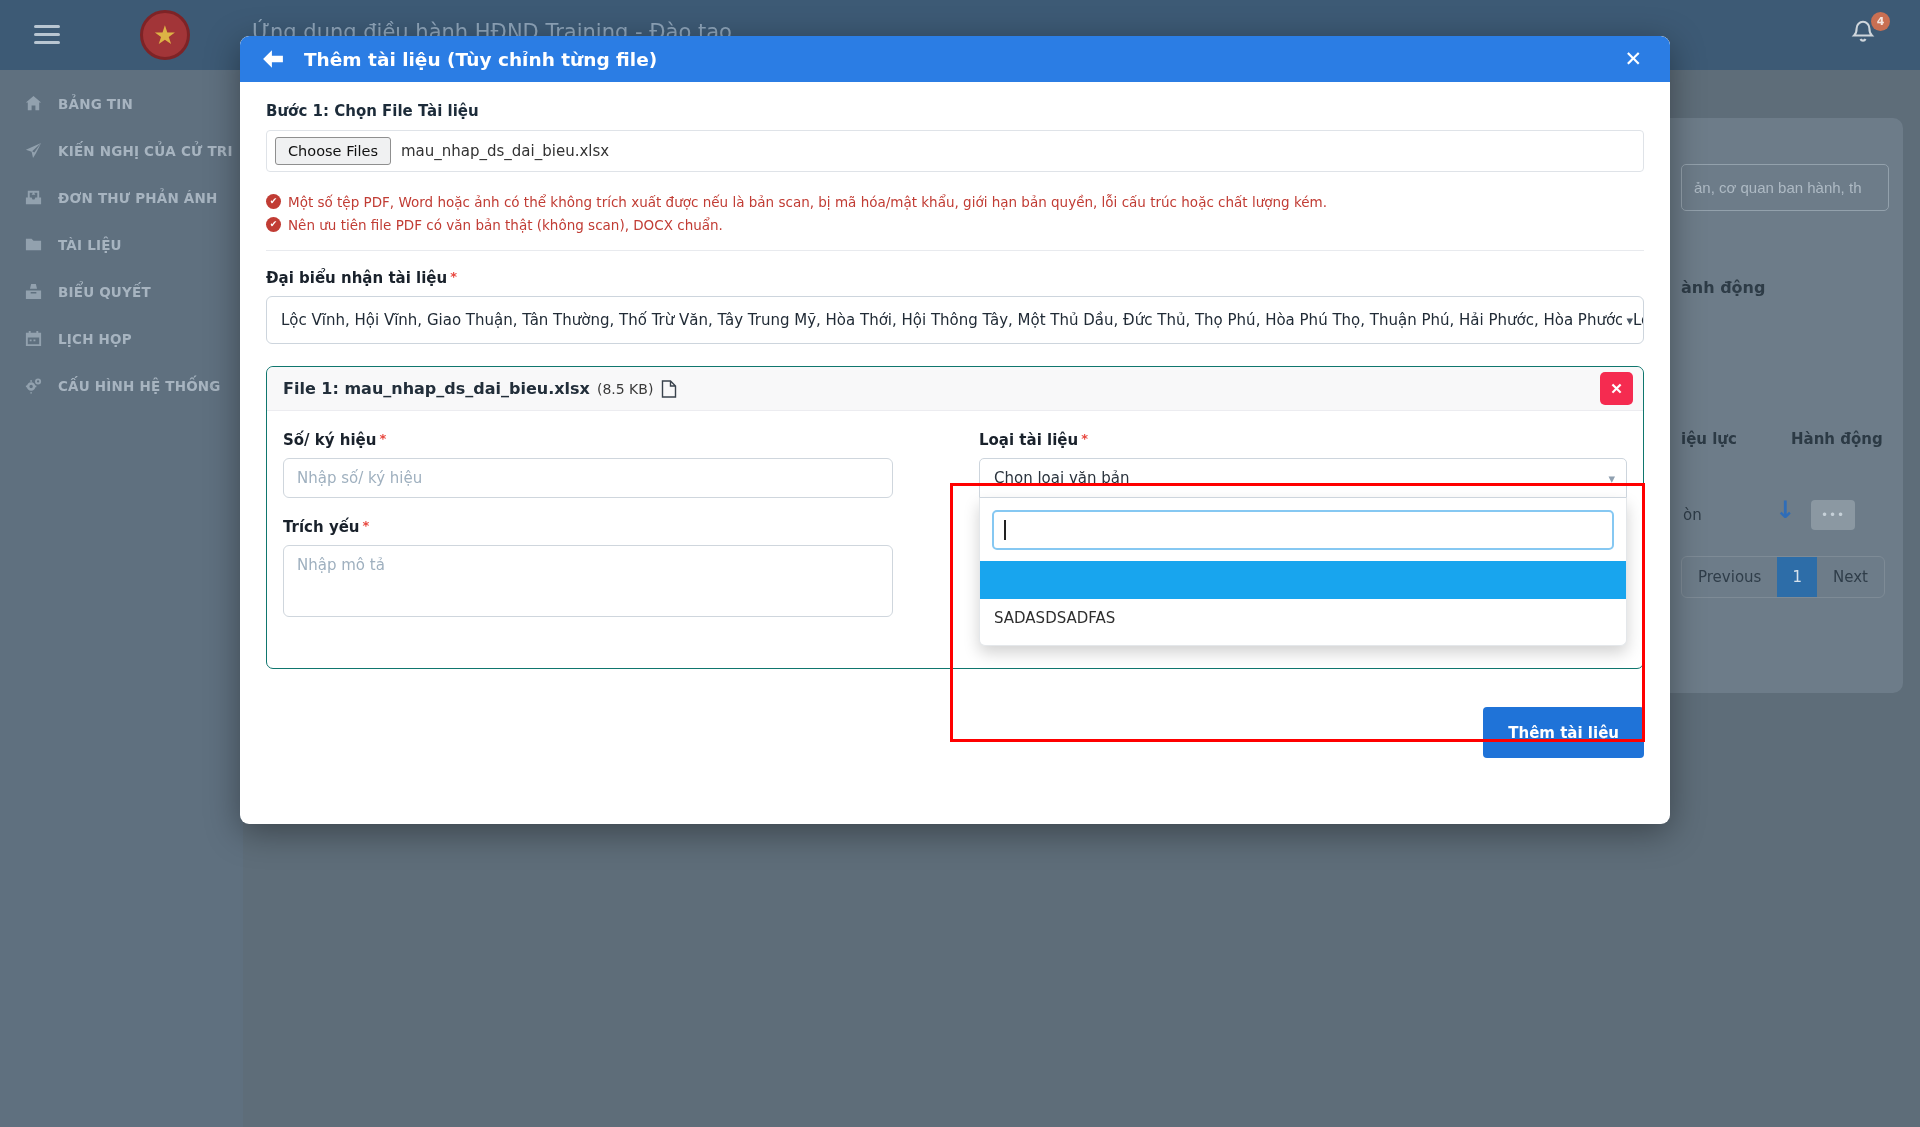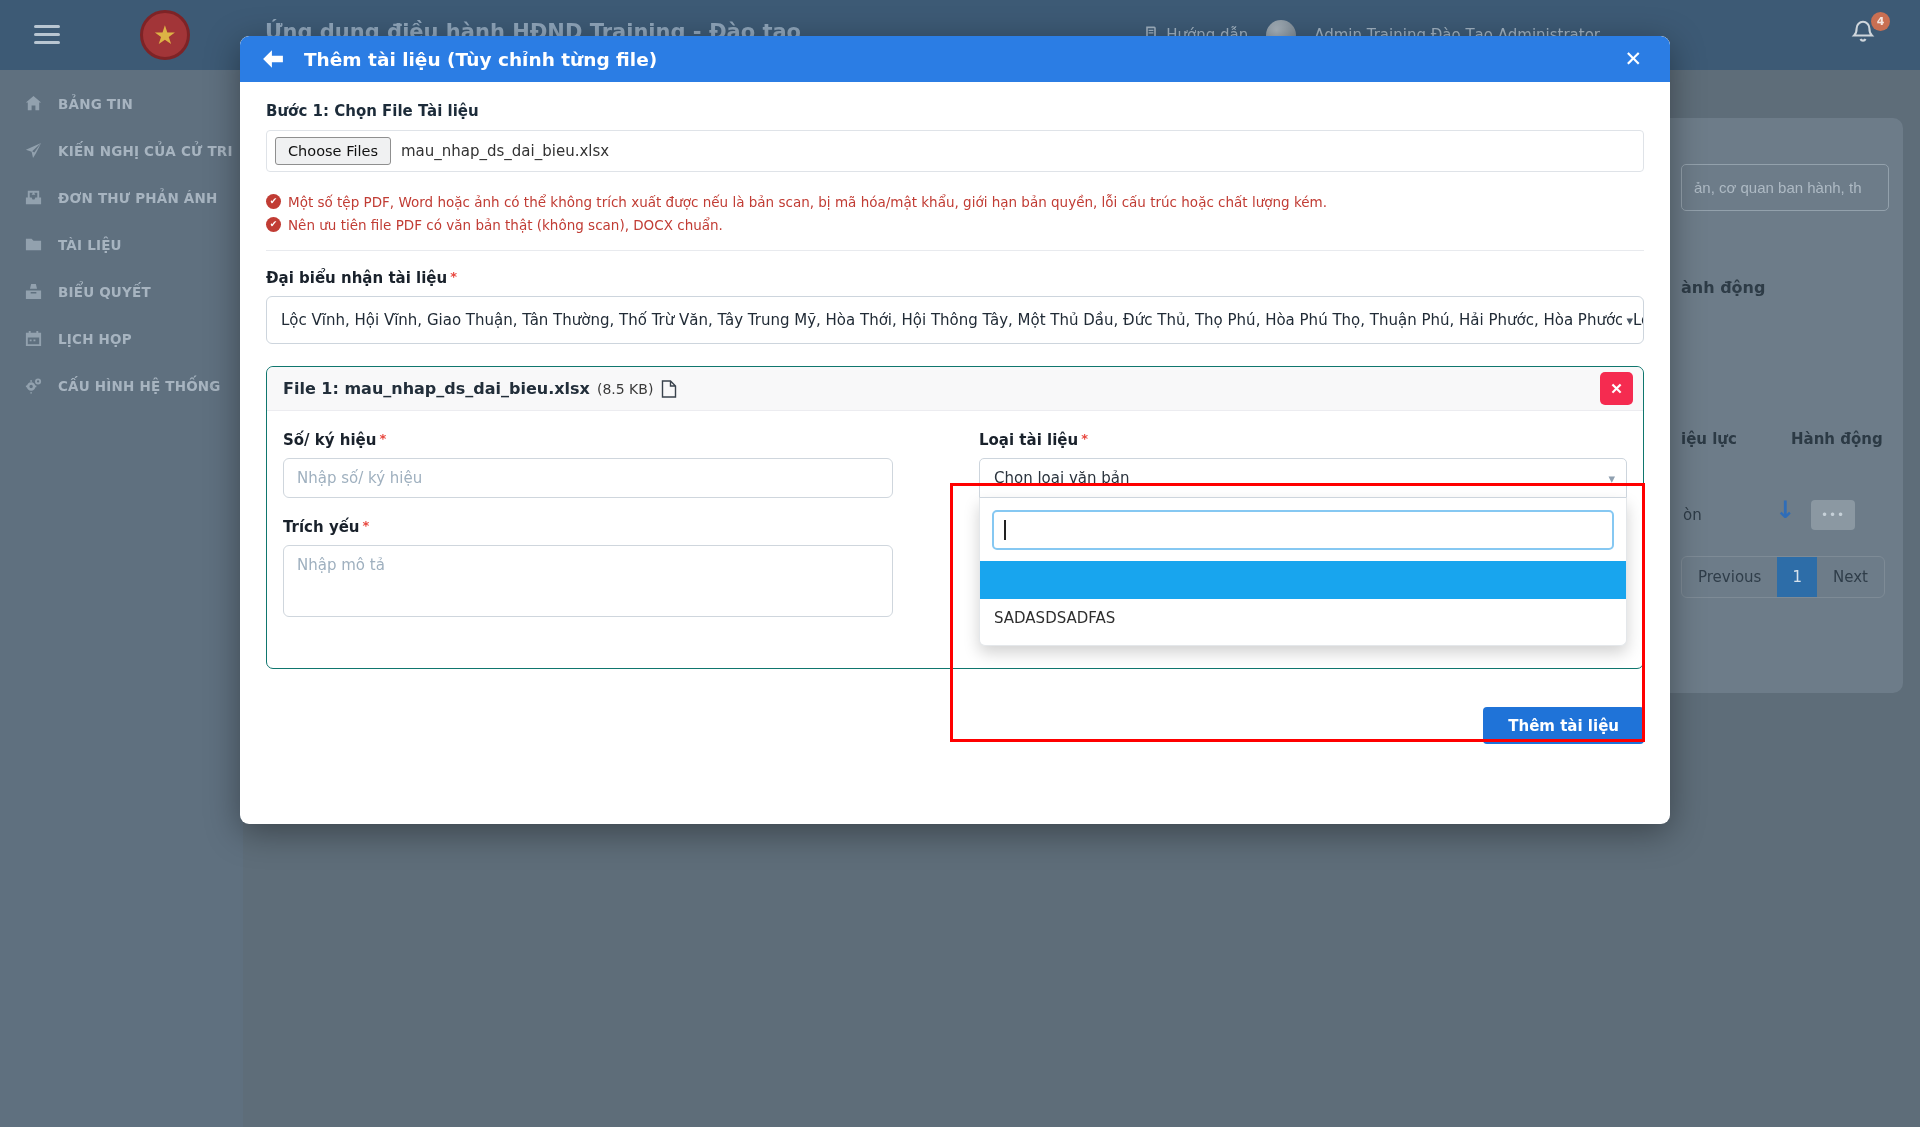--- a/index.html
+++ b/index.html
@@ -7,21 +7,21 @@
     font-family:"DejaVu Sans","Liberation Sans",sans-serif; }
   .app { position:relative; width:1920px; height:1127px; background:#5e6d79; overflow:hidden; }
 
   
   .navbar { position:absolute; left:0; top:0; width:1920px; height:70px; background:#3d5a75; z-index:5; }
   .hamburger { position:absolute; left:34px; top:25px; width:26px; height:20px; cursor:pointer; }
   .hamburger span { display:block; height:3px; background:#b9c6d2; border-radius:2px; margin-bottom:5px; }
   .emblem { position:absolute; left:140px; top:10px; width:50px; height:50px; border-radius:50%;
     background:#a23538; border:3px solid #7e2326; color:#ddb345; font-size:26px; line-height:44px;
     text-align:center; }
-  .app-title { position:absolute; left:265px; top:20px; font-size:21px; font-weight:700; color:#8ea4b9; }
+  .app-title { position:absolute; left:252px; top:20px; font-size:21px; font-weight:400; color:#8ea4b9; }
   .nav-right { position:absolute; right:320px; top:0; height:70px; display:flex; align-items:center; gap:18px; }
   .help-link { display:flex; align-items:center; gap:7px; color:#9fb0bf; font-size:15px; cursor:pointer; }
   .avatar { width:30px; height:30px; border-radius:50%; background:#8d9aa5;
     background:radial-gradient(circle at 35% 35%, #a9b4bd, #6f7d88); }
   .user-name { color:#9fb0bf; font-size:15px; cursor:pointer; }
   .bell-wrap { position:absolute; right:36px; top:18px; width:34px; height:34px; cursor:pointer; }
   .badge { position:absolute; right:-6px; top:-6px; min-width:19px; height:19px; border-radius:50%;
     background:#c96f52; color:#f4e6e0; font-size:11px; line-height:19px; text-align:center; font-weight:700; }
 
   
@@ -105,21 +105,21 @@
     box-shadow:0 7px 16px rgba(0,0,0,.18); padding:12px 0 8px 0; background:#fff; }
   .dd-search { margin:0 12px; height:40px; border:2px solid #86c8f2; border-radius:5px; display:flex;
     align-items:center; padding:0 10px; cursor:text; }
   .dd-caret-bar { width:1.5px; height:20px; background:#222; animation:blink 1s steps(1) infinite; }
   @keyframes blink { 50% { opacity:0; } }
   .dd-list { margin-top:11px; }
   .dd-option { height:38px; display:flex; align-items:center; padding:0 14px; font-size:15px; color:#2f2f2f; cursor:pointer; }
   .dd-option.hl { background:#18a5ee; }
 
   .submit-row { display:flex; justify-content:flex-end; margin-top:38px; }
-  .submit-btn { height:37px; padding:0 25px; background:#1f73d8; color:#fff; border:none; border-radius:4px;
+  .submit-btn { height:51px; padding:0 25px; background:#1f73d8; color:#fff; border:none; border-radius:4px;
     font-size:15px; font-weight:700; cursor:pointer; font-family:inherit; }
 
   
   .annotation { position:absolute; left:950px; top:483px; width:695px; height:259px;
     border:3px solid #ff0000; z-index:80; pointer-events:none; }
 
   svg.ico { fill:#92a1ae; }
 </style>
 </head>
 <body>
@@ -127,32 +127,20 @@
 <div class="app">
 
   <div class="navbar">
     <div class="hamburger">
         <span></span>
         <span></span>
         <span></span>
       </div>
     <div class="emblem">★</div>
     <div class="app-title">Ứng dụng điều hành HĐND Training - Đào tạo</div>
-    <div class="nav-right">
-      <div class="help-link">
-        <span>
-          <svg width="16" height="16" viewBox="0 0 20 20">
-              <path fill="#9fb0bf" d="M4 2h10a2 2 0 0 1 2 2v12a2 2 0 0 1-2 2H6a2 2 0 0 1-2-2V2zm2 2v12h8V4H6zm1 2h6v1.6H7V6zm0 3h6v1.6H7V9z"></path>
-            </svg>
-        </span>
-        <span>Hướng dẫn</span>
-      </div>
-      <div class="avatar"></div>
-      <div class="user-name">Admin Training Đào Tạo Administrator</div>
-    </div>
     <div class="bell-wrap">
       <svg width="26" height="28" viewBox="0 0 20 22">
           <path fill="none" stroke="#cfd6dc" stroke-width="1.6" d="M10 3a5 5 0 0 1 5 5c0 3.4.9 4.7 2 5.8H3c1.1-1.1 2-2.4 2-5.8a5 5 0 0 1 5-5zM8 16.5a2.2 2.2 0 0 0 4 0"></path>
         </svg>
       <div class="badge">4</div>
     </div>
   </div>
 
   <div class="sidebar">
     <div class="side-item">

